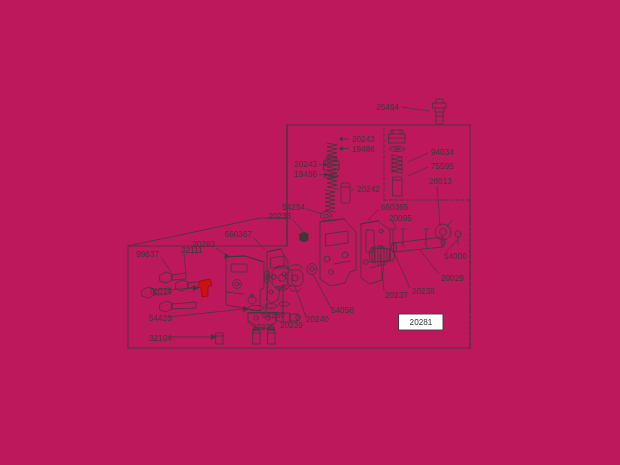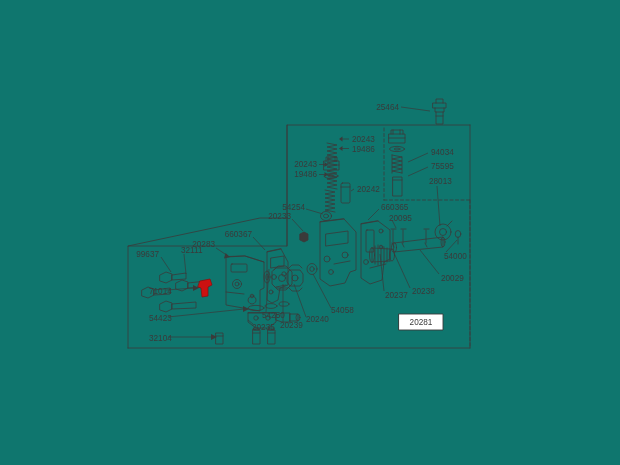--- a/index.html
+++ b/index.html
@@ -1,18 +1,18 @@
 <!DOCTYPE html>
 <html><head>
 <meta charset="utf-8">
 <style>
   html,body{margin:0;padding:0;background:#ffffff;}
   body{width:620px;height:465px;overflow:hidden;
        font-family:"Liberation Sans",sans-serif;}
-  #stage{position:relative;width:620px;height:465px;background:#0f766e;}
+  #stage{position:relative;width:620px;height:465px;background:#be185d;}
   svg{display:block;}
   text{font-family:"Liberation Sans",sans-serif;fill:#3a3a3a;font-size:8.2px;}
 </style>
 </head>
 <body>
 
 <div id="stage">
 <svg width="620" height="465" viewBox="0 0 620 465">
 
   <g fill="none" stroke="#3a3a3a" stroke-width="0.8" stroke-linejoin="round" stroke-linecap="round">

